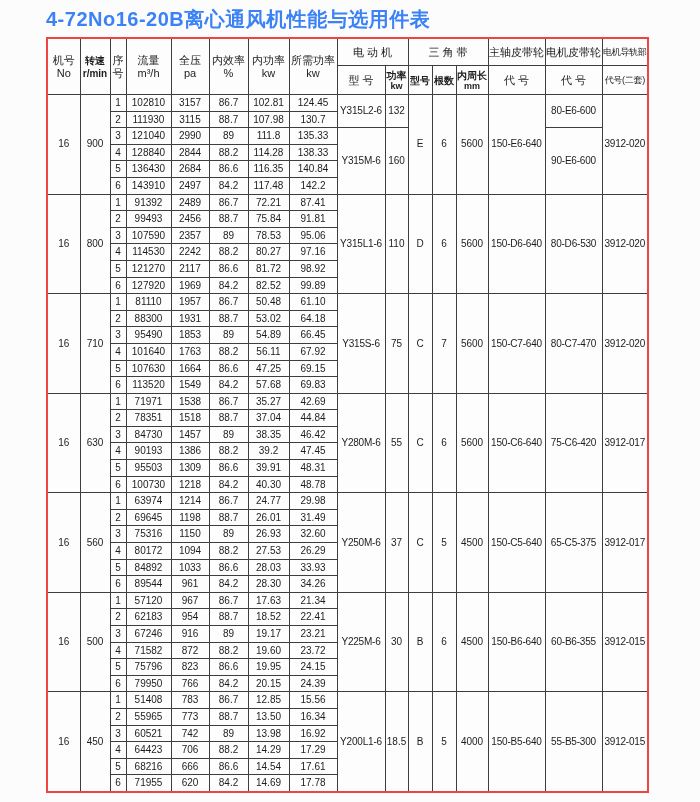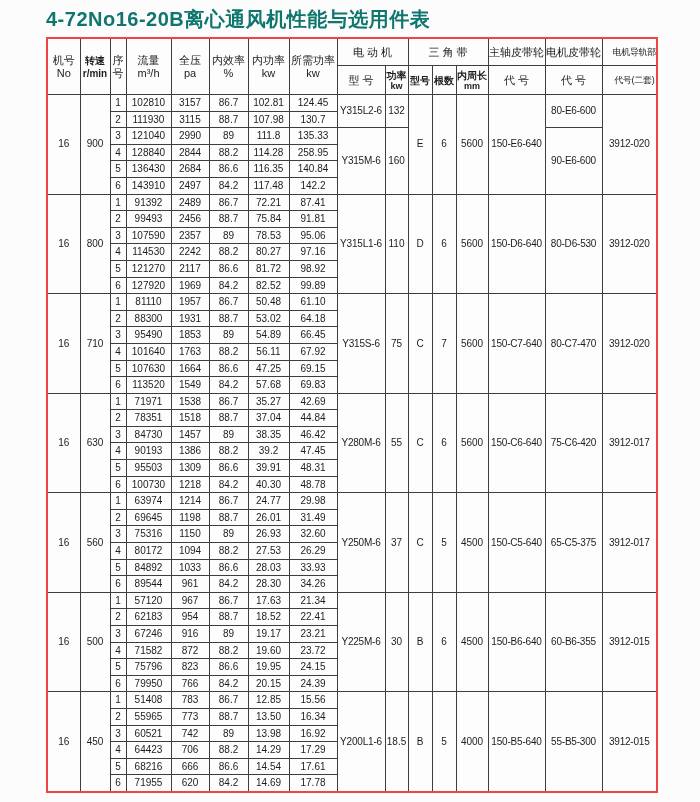--- a/index.html
+++ b/index.html
@@ -11,21 +11,21 @@
     font-family: "Liberation Sans", "DejaVu Sans", sans-serif;
     color: #1c1c1c;
   }
   .page { width: 700px; height: 802px; overflow: hidden; }
   .doc-title {
     margin: 6px 0 5px 46px;
     font-size: 20px;
     line-height: 26px;
     font-weight: bold;
     letter-spacing: 0.5px;
-    color: #0f766e;
+    color: #3b82f6;
     white-space: nowrap;
   }
   table.spec {
     border-collapse: collapse;
     table-layout: fixed;
     margin-left: 46px;
     background: #fdfdfd;
     border: 2px solid #ef4444;
   }
   .spec th, .spec td {
@@ -38,21 +38,21 @@
   }
   .spec thead th {
     font-weight: normal;
     font-size: 11px;
     line-height: 13px;
     height: 26px;
   }
   .spec thead tr.h2 th { height: 28px; }
   .spec thead th .sub  { display: block; font-size: 9px; line-height: 9px; }
   .spec thead th .line { display: block; }
-  .spec thead th.narrowhead { font-size: 9px; letter-spacing: -0.3px; padding-left: 10px; }
+  .spec thead th.narrowhead { font-size: 9px; letter-spacing: -0.3px; }
   .spec thead th.midhead    { font-size: 10px; font-weight: bold; }
   .spec tbody td {
     font-size: 10px;
     height: 15.6px;
     line-height: 15.6px;
   }
   .spec tbody td.code { letter-spacing: -0.2px; }
 </style>
 </head>
 <body>
@@ -174,21 +174,21 @@
           <td rowspan="4" class="code">Y315M-6</td>
           <td rowspan="4">160</td>
           <td rowspan="4" class="code">90-E6-600</td>
         </tr>
         <tr>
           <td>4</td>
           <td>128840</td>
           <td>2844</td>
           <td>88.2</td>
           <td>114.28</td>
-          <td>258.95</td>
+          <td>138.33</td>
         </tr>
         <tr>
           <td>5</td>
           <td>136430</td>
           <td>2684</td>
           <td>86.6</td>
           <td>116.35</td>
           <td>140.84</td>
         </tr>
         <tr>

